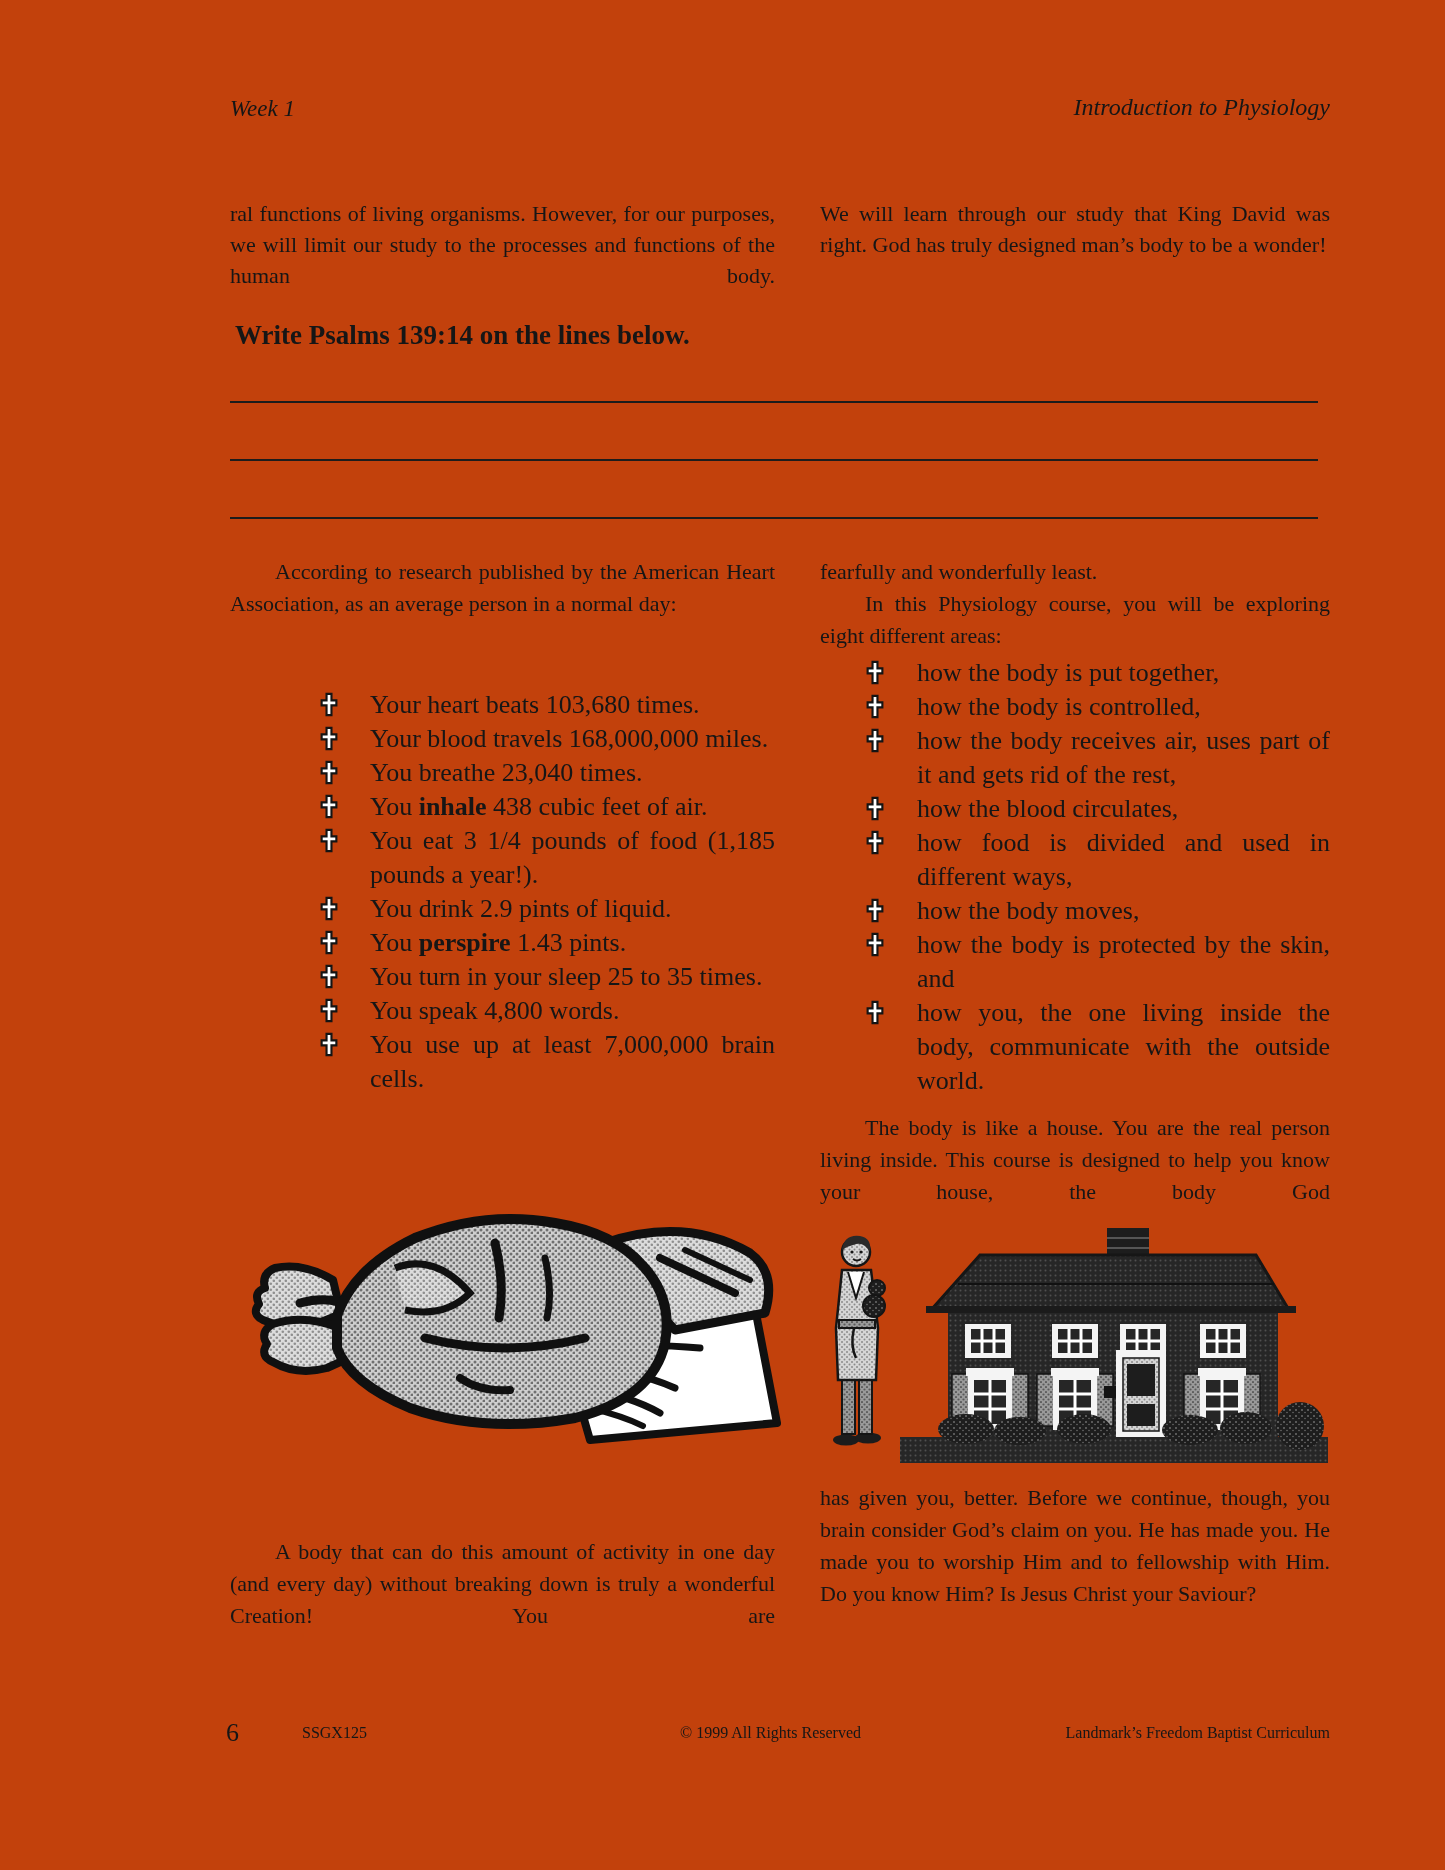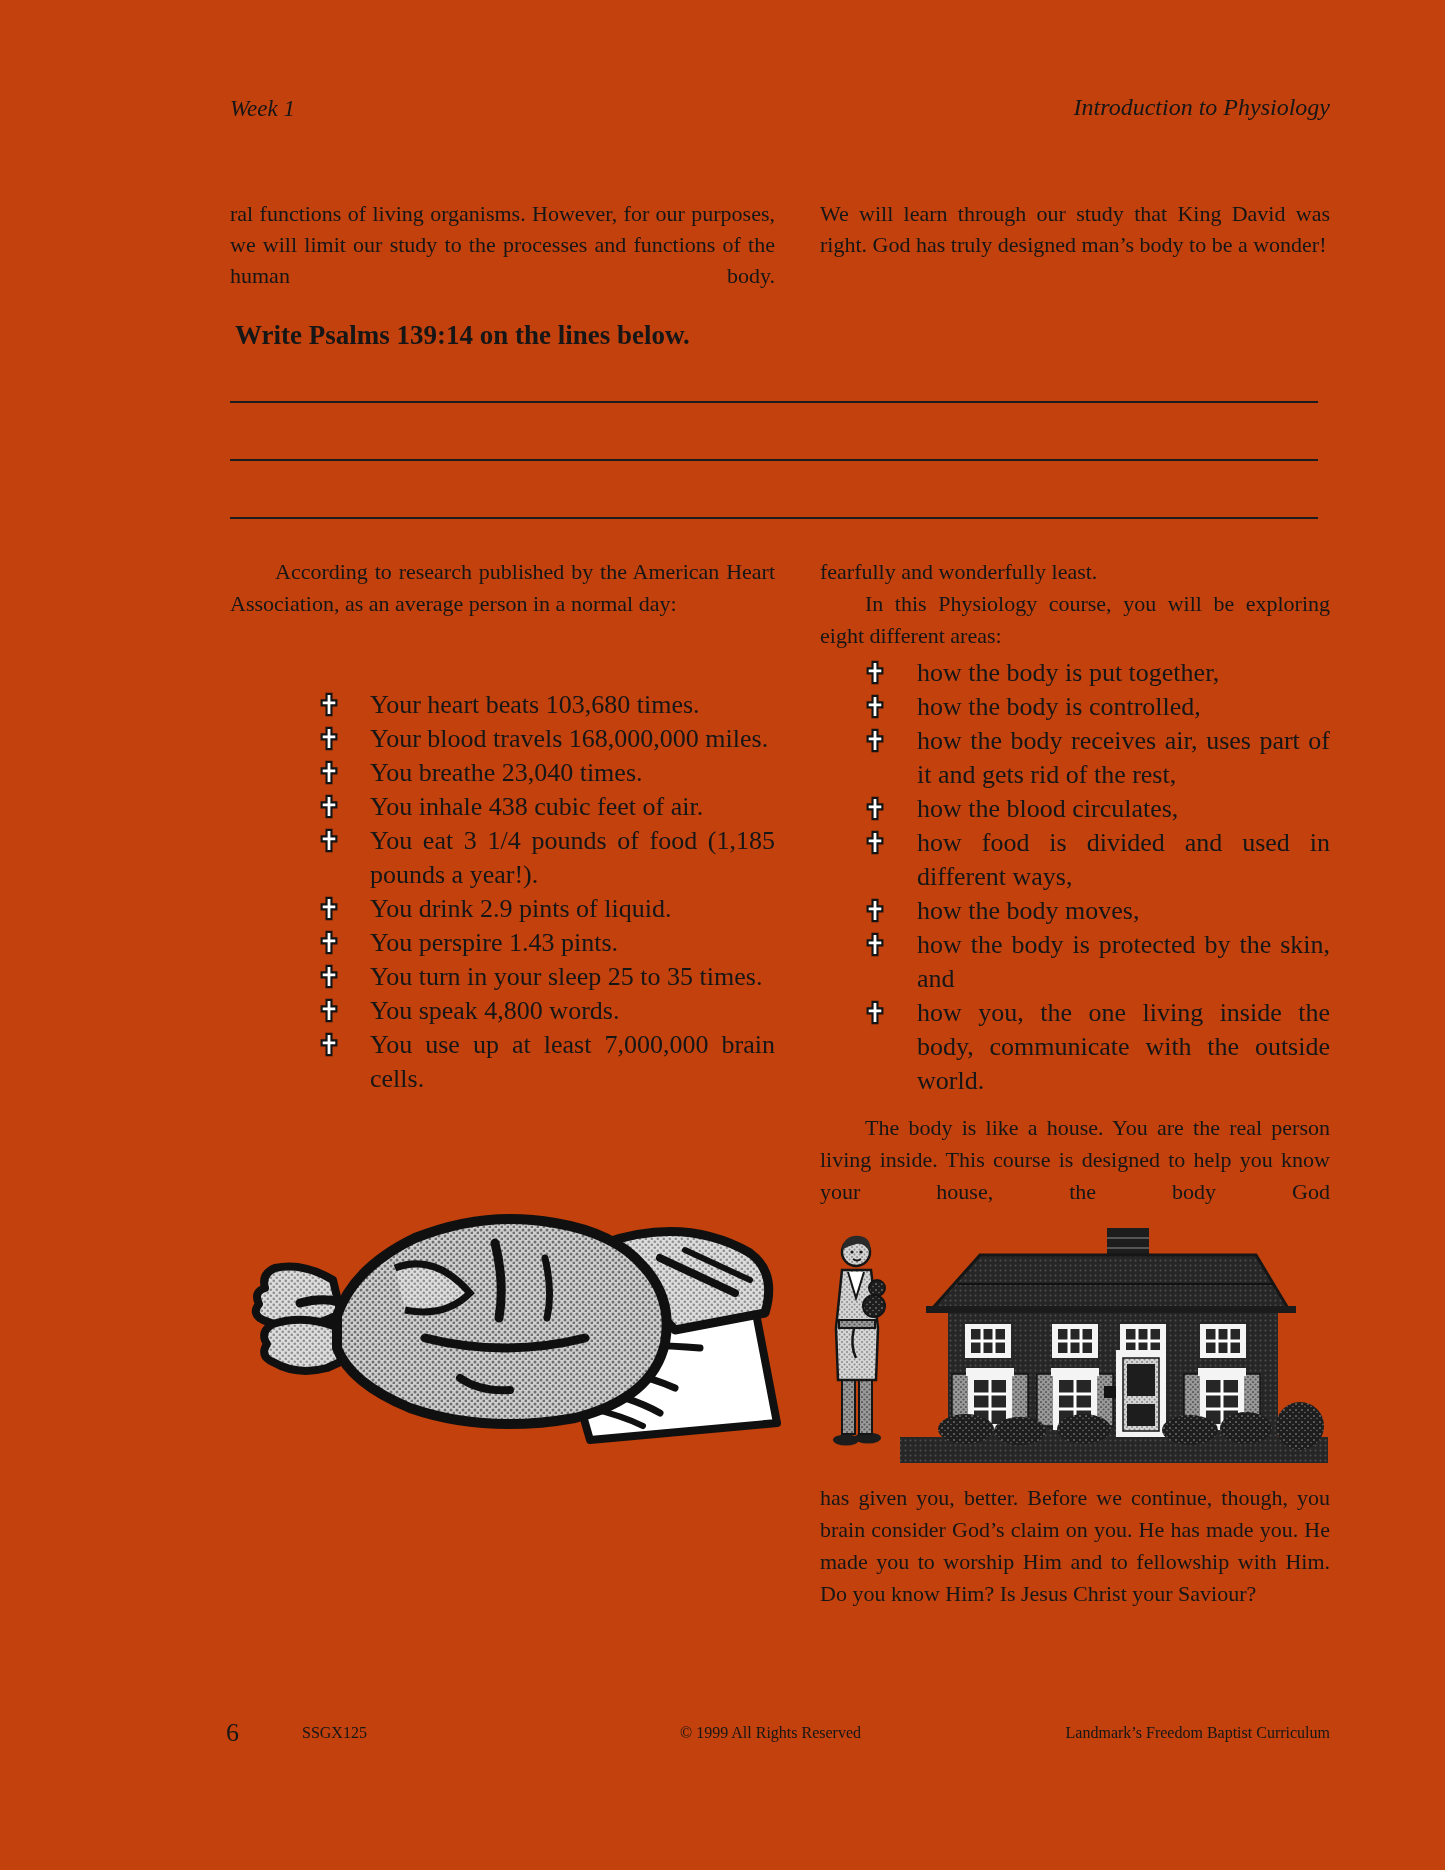--- a/index.html
+++ b/index.html
@@ -24,21 +24,21 @@
   .xlist { position:absolute; font-size:26px; line-height:34px; text-align:justify; }
   #list-left  { left:230px; top:688px; width:545px; }
   #list-right { left:820px; top:656px; width:510px; }
   .li { position:relative; }
   #list-left  .li { padding-left:140px; }
   #list-right .li { padding-left:97px; }
   .bullet { position:absolute; top:4px; width:18px; height:25px; }
   #list-left  .bullet { left:90px; }
   #list-right .bullet { left:46px; }
   .bullet svg { display:block; }
-  .li b { font-weight:normal; }
+  .li b { font-weight:bold; }
 
   .illus { position:absolute; }
   .footer-item { position:absolute; top:1724px; font-size:16px; white-space:nowrap; }
   #footer-page { left:226px; top:1718px; font-size:26px; }
   #footer-code { left:302px; }
   #footer-copy { left:680px; }
   #footer-pub  { right:115px; }
 </style>
 </head>
 <body>
@@ -145,20 +145,21 @@
         <path d="M92 118 Q108 70 170 40 Q240 12 310 25 Q370 35 398 68 Q428 100 420 145 Q408 200 330 220 Q240 236 165 210 Q105 185 92 150 Z" fill="url(#sp-ht2)" stroke="#101010" stroke-width="10" stroke-linejoin="round"></path>
         <path d="M150 70 Q190 55 225 95 Q200 120 160 112" fill="url(#sp-ht)" stroke="#101010" stroke-width="7"></path>
         <path d="M250 45 q10 40 4 75" stroke="#101010" stroke-width="9" fill="none" stroke-linecap="round"></path>
         <path d="M300 60 q8 34 2 60" stroke="#101010" stroke-width="7" fill="none" stroke-linecap="round"></path>
         <path d="M180 140 Q260 160 340 140" stroke="#101010" stroke-width="9" fill="none" stroke-linecap="round"></path>
         <path d="M215 180 q20 14 50 12" stroke="#101010" stroke-width="8" fill="none" stroke-linecap="round"></path>
       </g>
     </svg>
   </div>
 
+  <div class="para lc lh32 indent justlast" style="top:1536px;">A body that can do this amount of activity in one day (and every day) without breaking down is truly a wonderful Creation! You are</div>
 
   <div class="para rc justlast" style="top:198px; text-align-last:auto;">We will learn through our study that King David was right. God has truly designed man’s body to be a wonder!</div>
   <div class="para rc lh32" style="top:556px; text-align:left;">fearfully and wonderfully least.</div>
   <div class="para rc lh32 indent" style="top:588px;">In this Physiology course, you will be exploring eight different areas:</div>
 
   <div class="xlist" id="list-right">
     <div class="li"><span class="bullet">
           <svg width="18" height="25" viewBox="0 0 22 30">
             <path d="M8 2 H14 V10 H20 V16 H14 V28 H8 V16 H2 V10 H8 Z" fill="#fff" stroke="#141414" stroke-width="2.6"></path>
           </svg>

